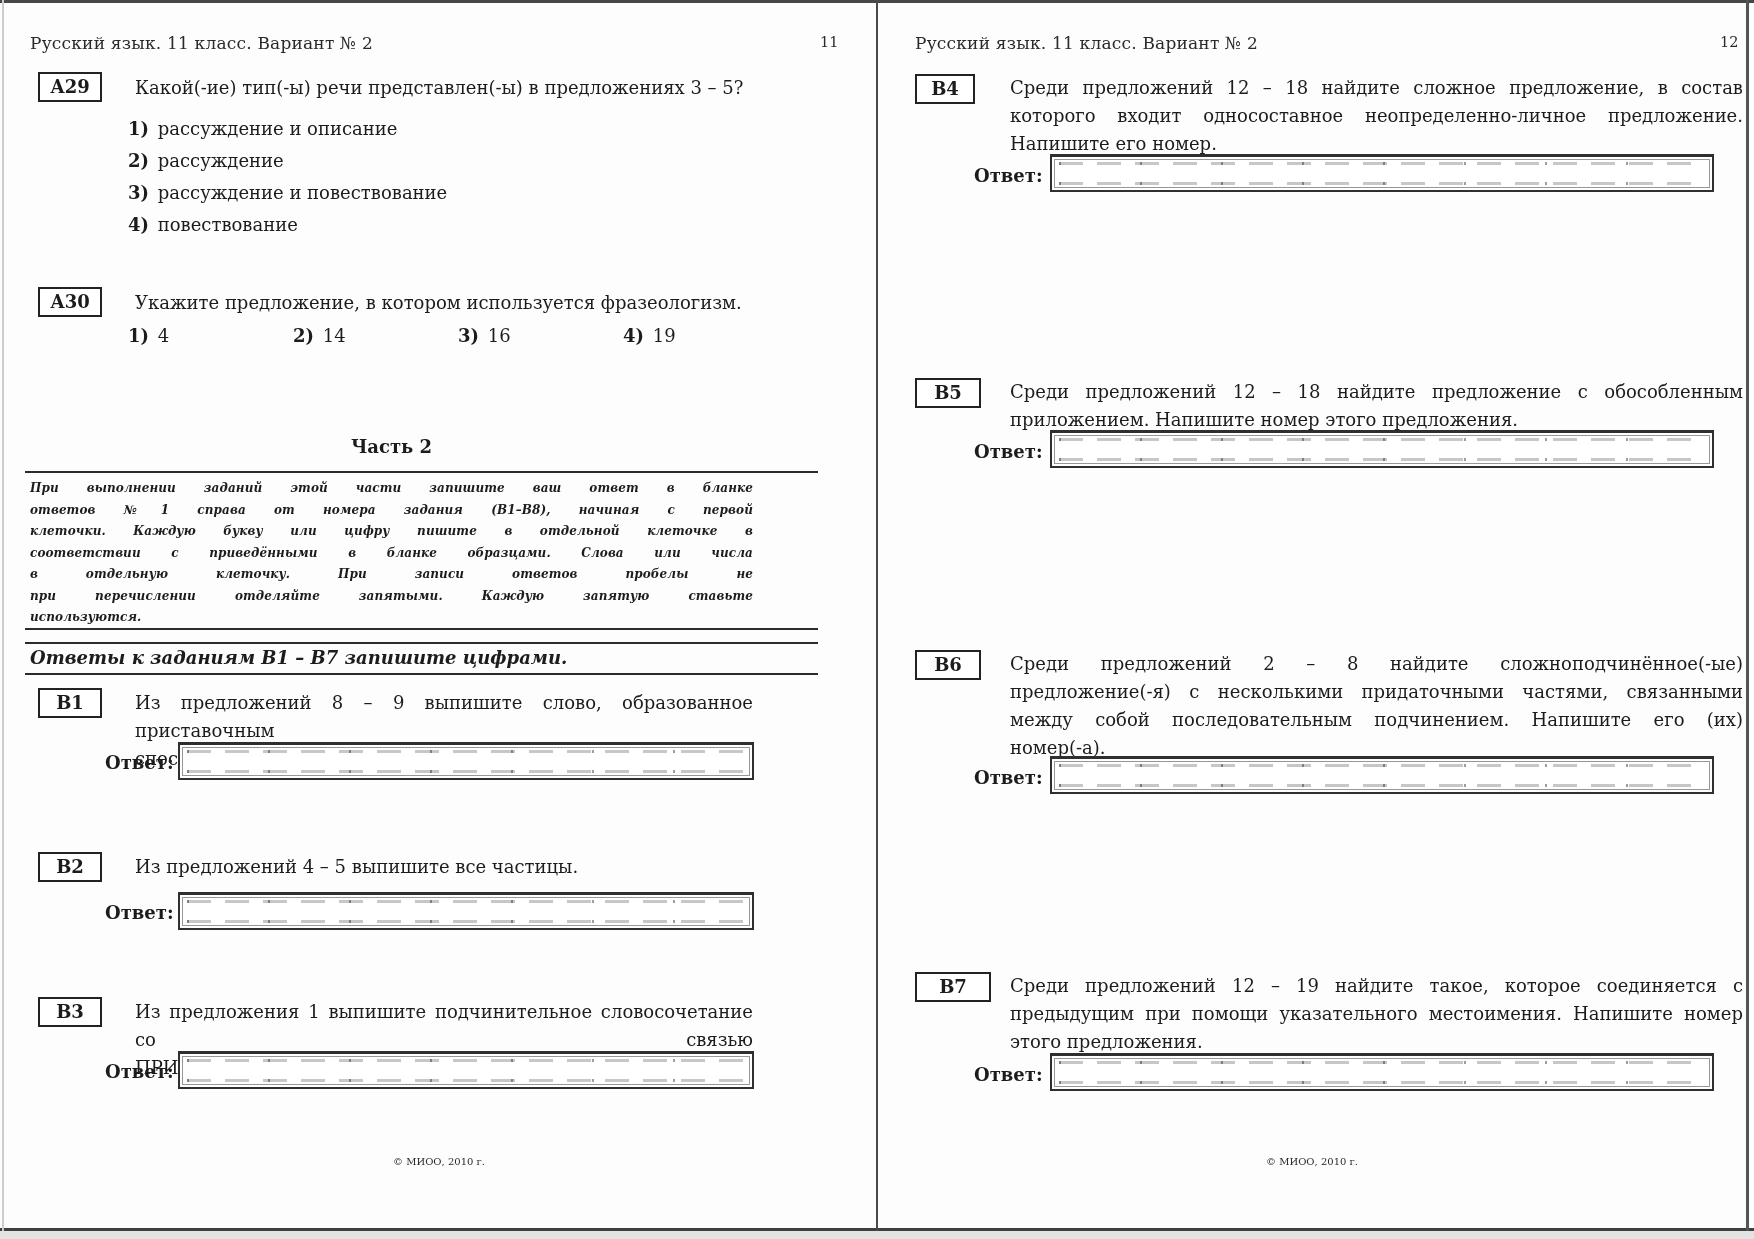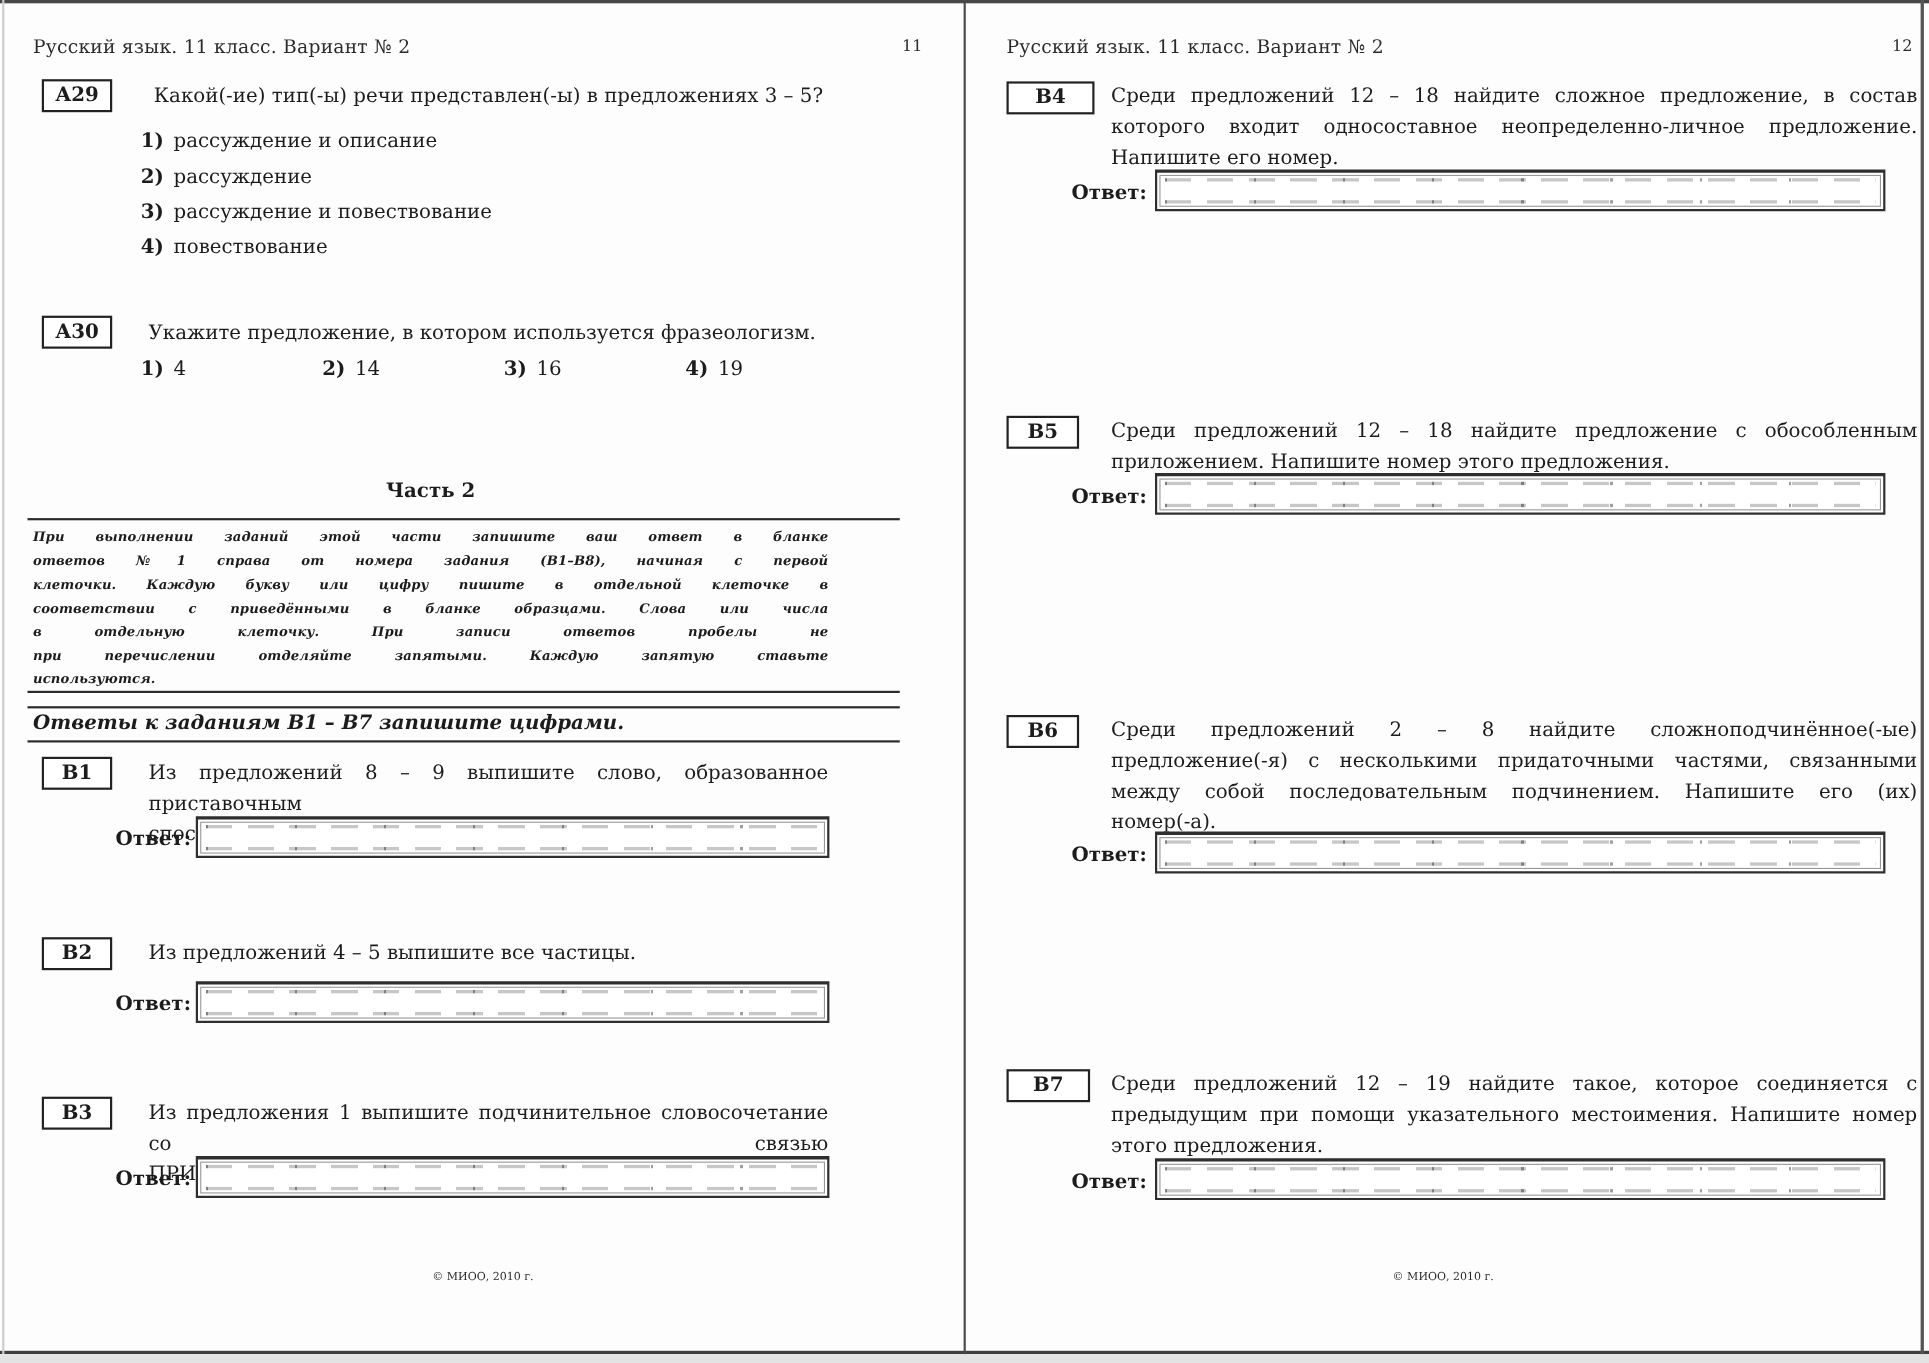--- a/index.html
+++ b/index.html
@@ -51,21 +51,21 @@
   <div class="frame" style="left:0;top:1228px;width:1754px;height:3px;background:#3f3f3f;"></div>
   <div style="position:absolute;left:0;top:1231px;width:1754px;height:8px;background:#e3e3e3;"></div>
   <div class="frame" style="left:2px;top:0;width:2px;height:1231px;background:#cccccc;"></div>
   <div class="frame" style="left:1746px;top:0;width:3px;height:1231px;background:#545454;"></div>
   <div class="frame" style="left:876px;top:0;width:2px;height:1231px;background:#4a4a4a;"></div>
 
   <div class="pageheader" style="left:30px;top:33px;">Русский язык. 11 класс. Вариант № 2</div>
   <div class="pagenum" style="left:820px;top:34px;">11</div>
 
   <div class="labelbox" style="left:38px;top:72px;">А29</div>
-  <div class="q" style="left:135px;top:74px;width:618px;text-align:center;">
+  <div class="q" style="left:135px;top:74px;width:618px;">
     <div class="qline">Какой(-ие) тип(-ы) речи представлен(-ы) в предложениях 3 – 5?</div>
   </div>
   <div class="opts" style="left:128px;top:113px;">
     <div><span class="optnum">1)</span> <span>рассуждение и описание</span></div>
     <div><span class="optnum">2)</span> <span>рассуждение</span></div>
     <div><span class="optnum">3)</span> <span>рассуждение и повествование</span></div>
     <div><span class="optnum">4)</span> <span>повествование</span></div>
   </div>
 
   <div class="labelbox" style="left:38px;top:287px;">А30</div>
@@ -134,21 +134,21 @@
       <div class="tickstrip bottom"></div>
       <span></span>
     </div>
   </div>
 
   <div class="footer" style="left:319px;top:1156px;">© МИОО, 2010 г.</div>
 
   <div class="pageheader" style="left:915px;top:33px;">Русский язык. 11 класс. Вариант № 2</div>
   <div class="pagenum" style="left:1720px;top:34px;">12</div>
 
-  <div class="labelbox" style="left:915px;top:74px;width:80px;">В4</div>
+  <div class="labelbox" style="left:915px;top:74px;width:60px;">В4</div>
   <div class="q" style="left:1010px;top:74px;width:733px;">
     <div class="qline just">Среди предложений 12 – 18 найдите сложное предложение, в состав</div>
     <div class="qline just">которого входит односоставное неопределенно-личное предложение.</div>
     <div class="qline">Напишите его номер.</div>
   </div>
   <div class="anslabel" style="left:974px;top:165px;">Ответ:</div>
   <div class="ansbox" style="left:1050px;top:154px;width:664px;">
     <div class="ansinner">
       <div class="tickstrip top"></div>
       <div class="tickstrip bottom"></div>

